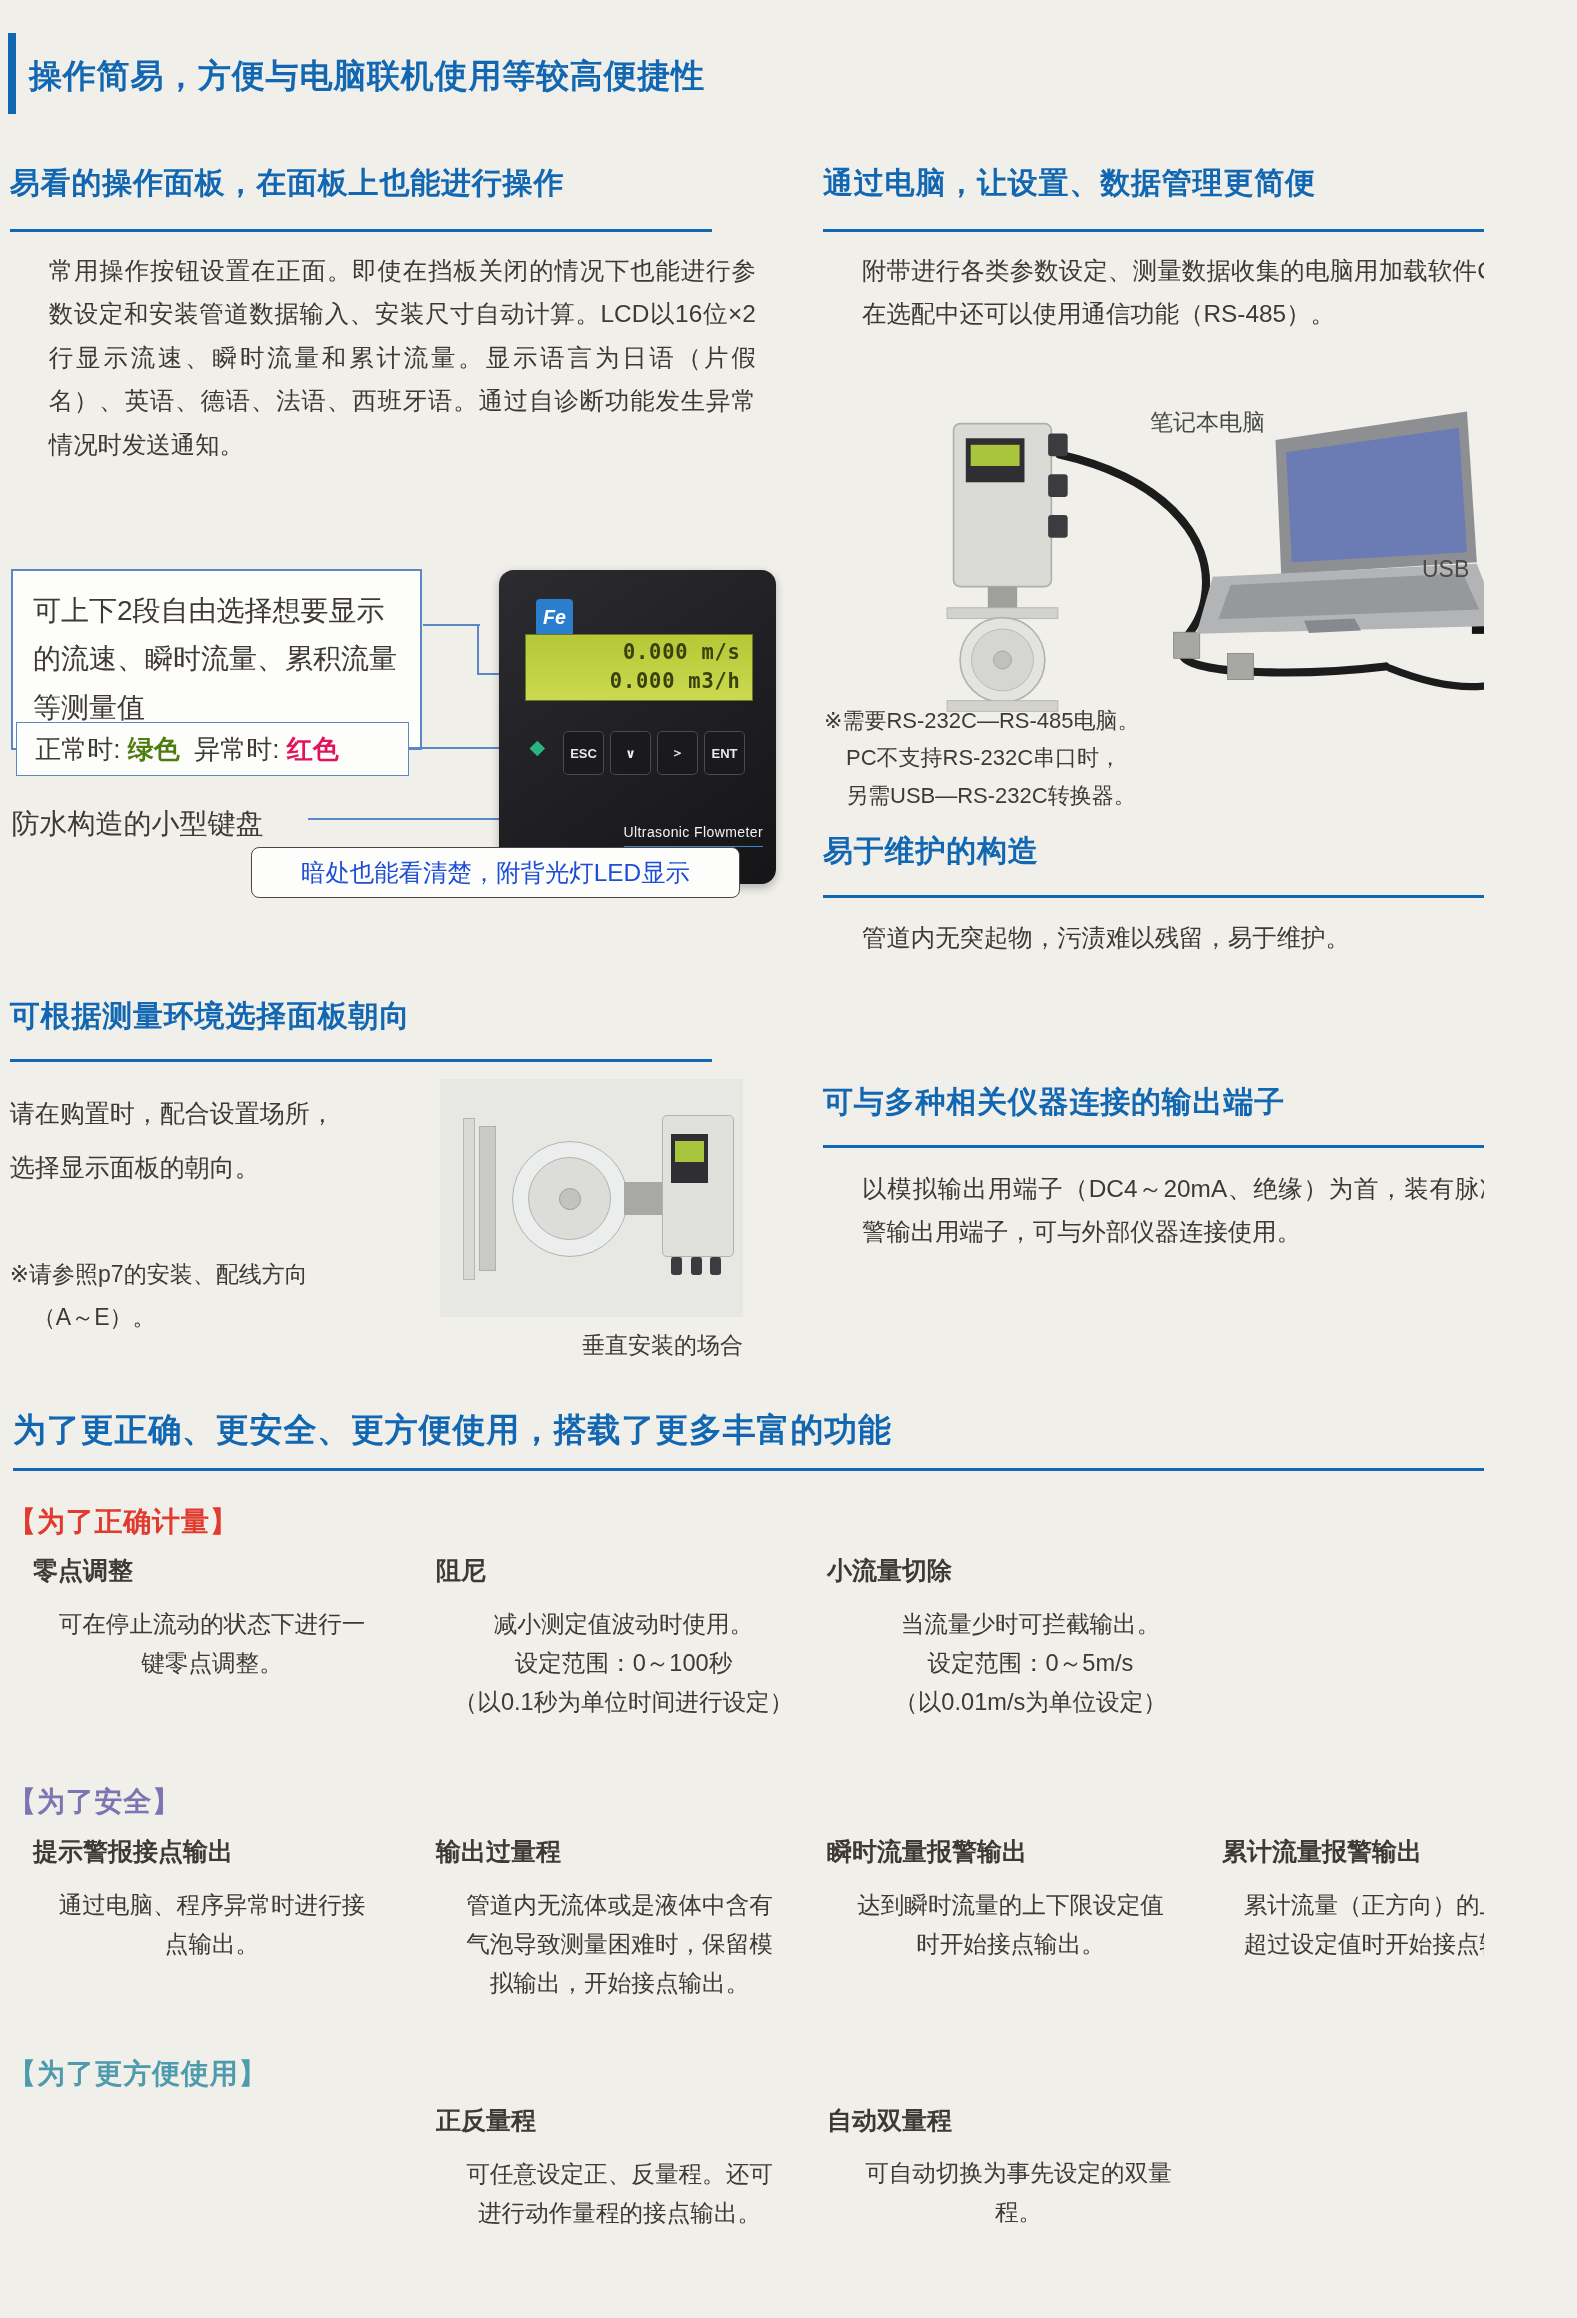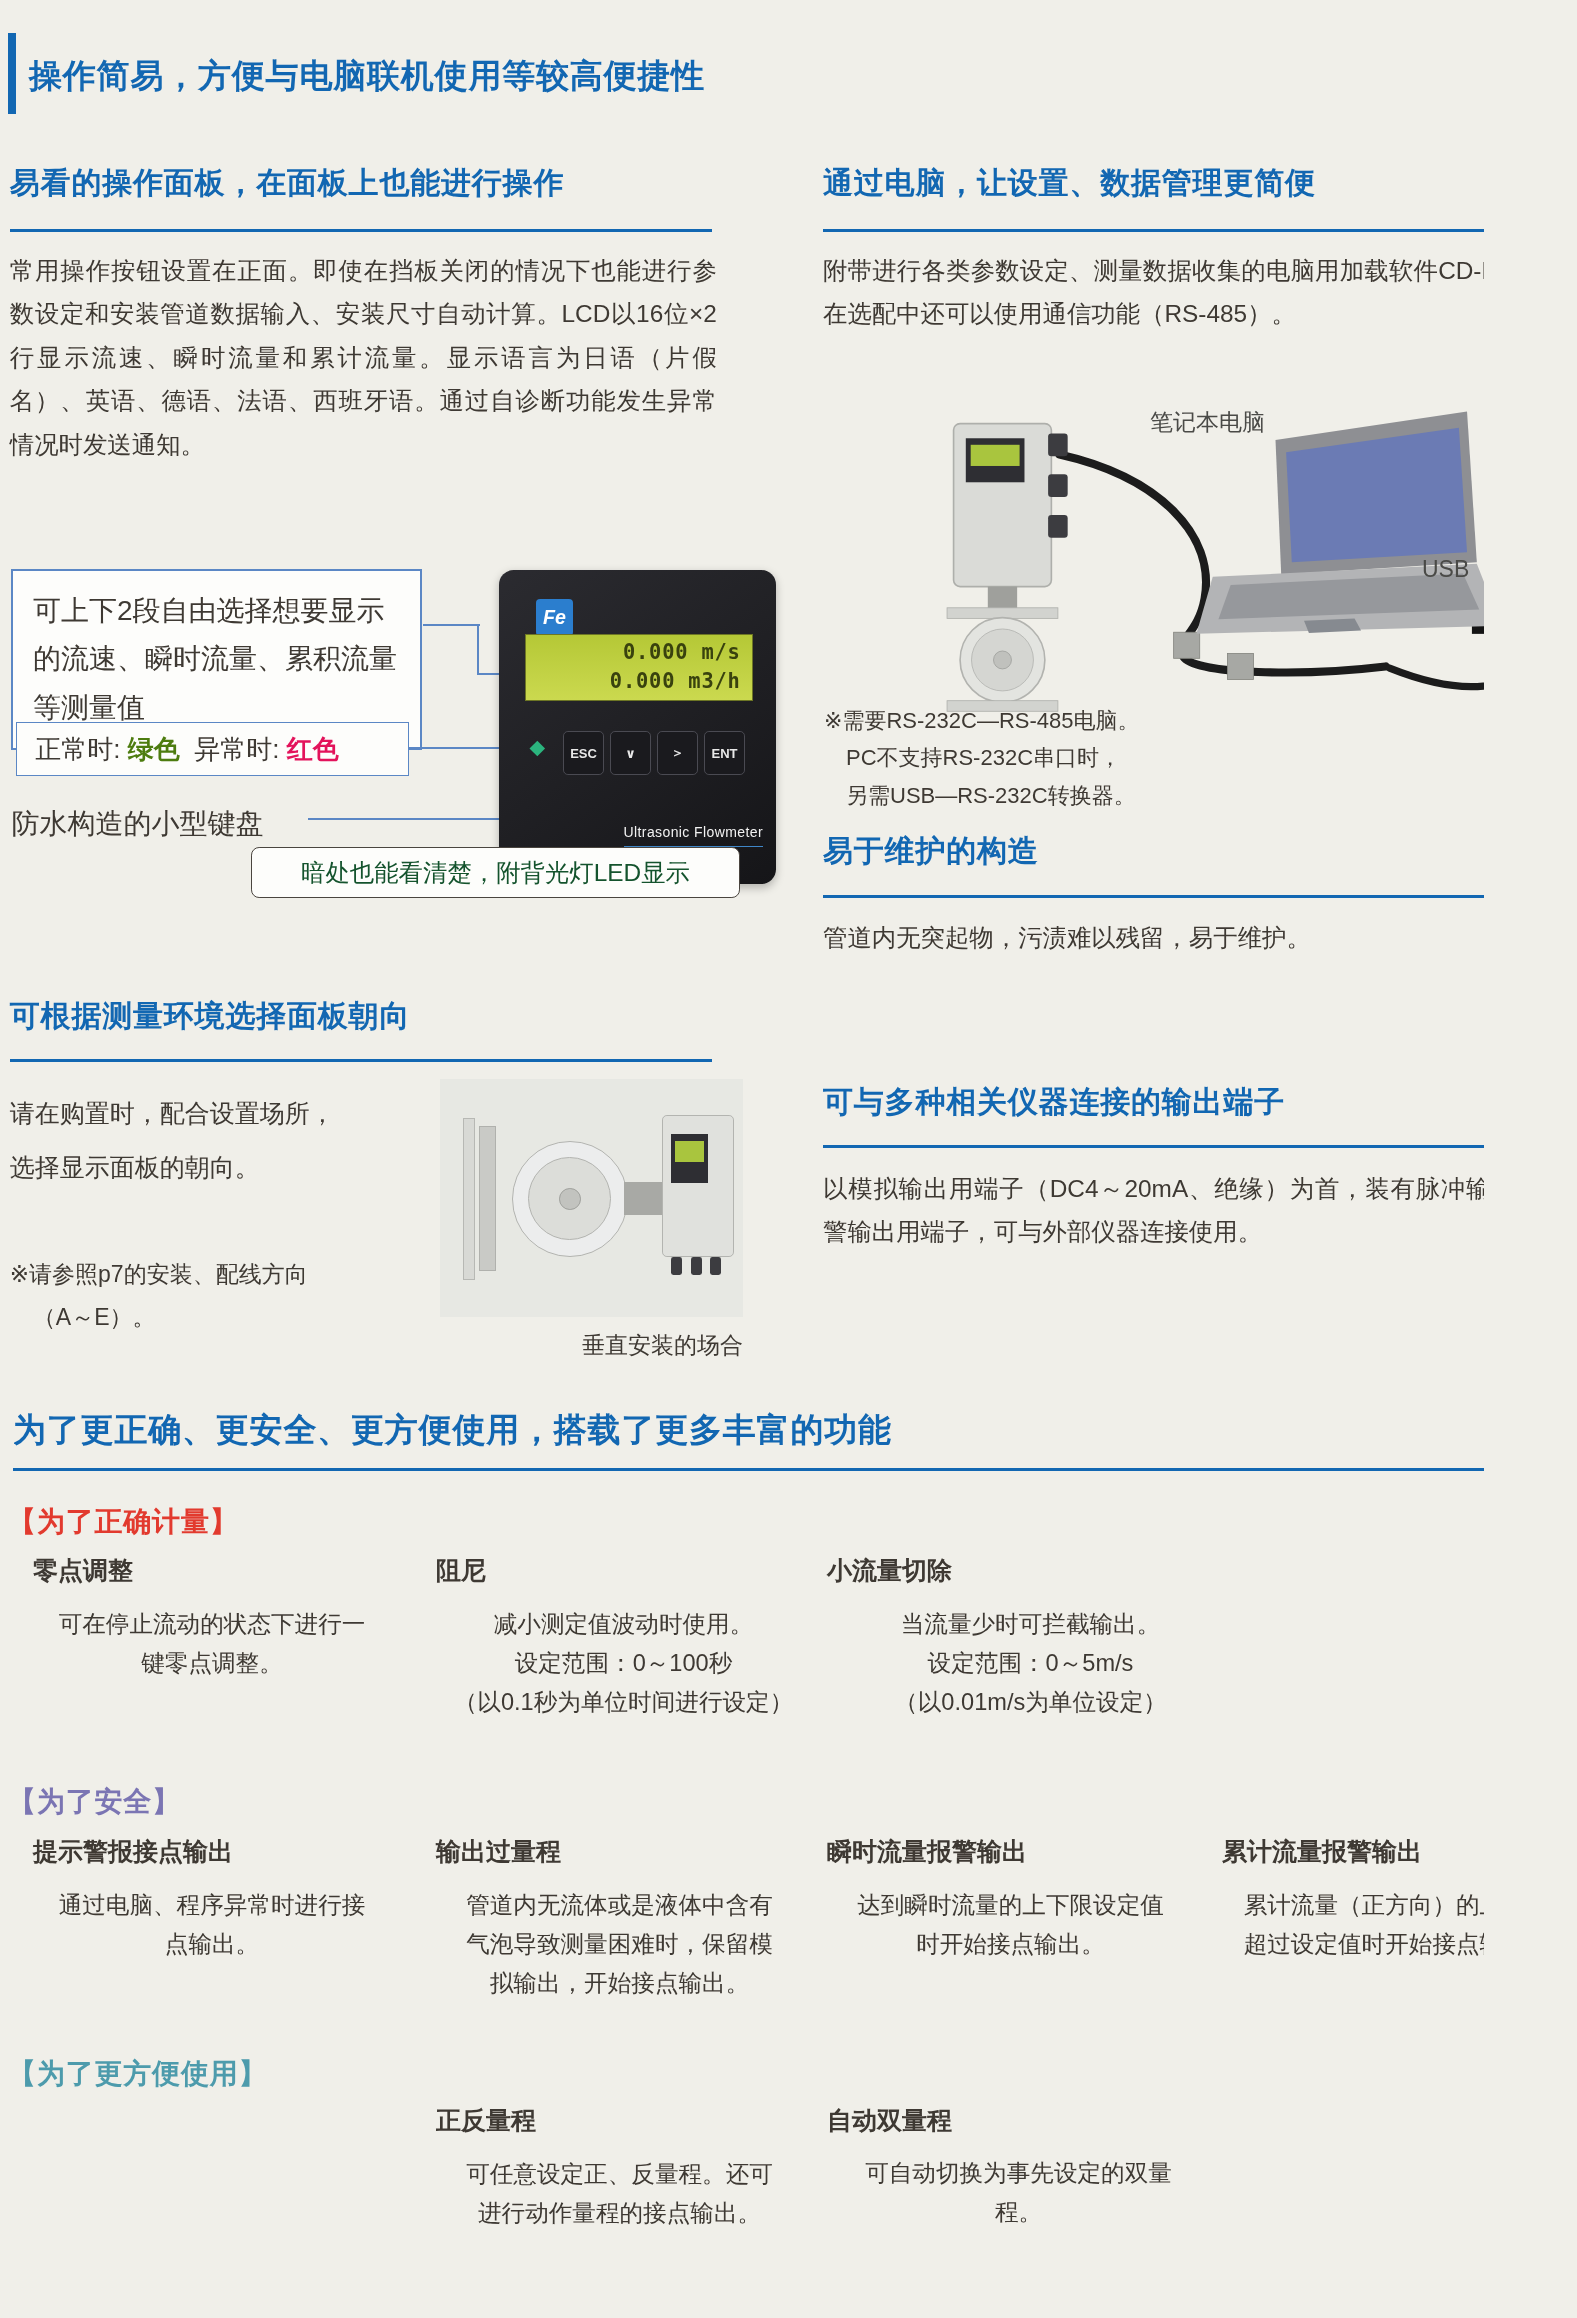--- a/index.html
+++ b/index.html
@@ -2,21 +2,21 @@
 <html style="font-size:13px"><head>
 <meta charset="utf-8">
 <style>
   html,body{margin:0;padding:0;background:#f0efe9;}
   #page{position:relative;width:1484px;height:2319px;background:#f0efe9;overflow:hidden;
         font-family:"Liberation Sans","DejaVu Sans",sans-serif;color:#3e3933;}
   .abs{position:absolute;}
   .h1{font-size:33px;font-weight:bold;color:#1267b2;letter-spacing:0.8px;}
   .h2{font-size:30px;font-weight:bold;color:#1267b2;letter-spacing:0.8px;}
   .rule{height:3.3px;background:#1267b2;}
-  .body-text{font-size:24.4px;line-height:1.78;color:#3e3933;text-align:justify;}
+  .body-text{font-size:24.4px;line-height:1.78;color:#3e3933;text-align:justify;margin-left:39px;}
   .pre{white-space:pre-line;}
   .note-text{font-size:22px;line-height:1.7;color:#3e3933;white-space:pre-line;}
   .callout{background:#fdfdfb;border:2.4px solid #5b87c5;box-sizing:border-box;}
   .conn{position:absolute;background:#5b87c5;}
   .conn-dot{position:absolute;width:11.4px;height:11.4px;background:#5b87c5;}
   .green-word{color:#4d7c0f;font-weight:bold;}
   .red-word{color:#e3135b;font-weight:bold;}
   
   .device{position:absolute;left:499px;top:570px;width:277px;height:314px;border-radius:14.7px;
           background:linear-gradient(145deg,#2b2b30,#151518);box-shadow:0 3.3px 8.1px rgba(0,0,0,.25);}
@@ -26,21 +26,21 @@
        background:linear-gradient(180deg,#b5c836,#cbd94f);border:1.6px solid #6d7624;box-sizing:border-box;
        font-family:"DejaVu Sans Mono","Liberation Mono",monospace;font-size:20.4px;font-weight:bold;color:#39420e;
        text-align:right;padding:3.3px 11.4px 0 0;line-height:29px;letter-spacing:0.8px;}
   .led{position:absolute;left:33px;top:173px;width:10.6px;height:10.6px;background:#2bb47e;transform:rotate(45deg);}
   .dev-btn{position:absolute;top:161px;width:39px;height:42px;background:#1a1a1e;border:0.8px solid #4a4a52;
            border-radius:4.9px;color:#e8e8e8;font-size:13px;font-weight:bold;display:flex;align-items:center;justify-content:center;}
   .brand{position:absolute;right:13px;top:254px;color:#f2f2f2;font-size:14px;letter-spacing:0.4px;
          border-bottom:1.6px solid #3f86c8;padding-bottom:5.7px;}
   .caption-box{position:absolute;left:251px;top:847px;width:487px;height:49px;background:#fdfdfb;
                border:1.6px solid #4a453f;border-radius:8.1px;display:flex;align-items:center;justify-content:center;
-               font-size:24.4px;color:#14532d;}
+               font-size:24.4px;color:#1d4ed8;}
   
   .group-label{font-size:28px;font-weight:bold;letter-spacing:0.8px;}
   .feat-title{font-size:25px;font-weight:bold;color:#3e3933;}
   .feat-desc{font-size:23.6px;line-height:1.66;color:#3e3933;margin-top:18px;white-space:pre-line;text-align:center;}
   
   .photo{position:absolute;left:440px;top:1079px;width:303px;height:238px;background:#e7e8e3;}
   .fig-label{font-size:22px;color:#4a4a47;}
   .photo-caption{font-size:23px;color:#3e3933;}
 </style>
 </head>

